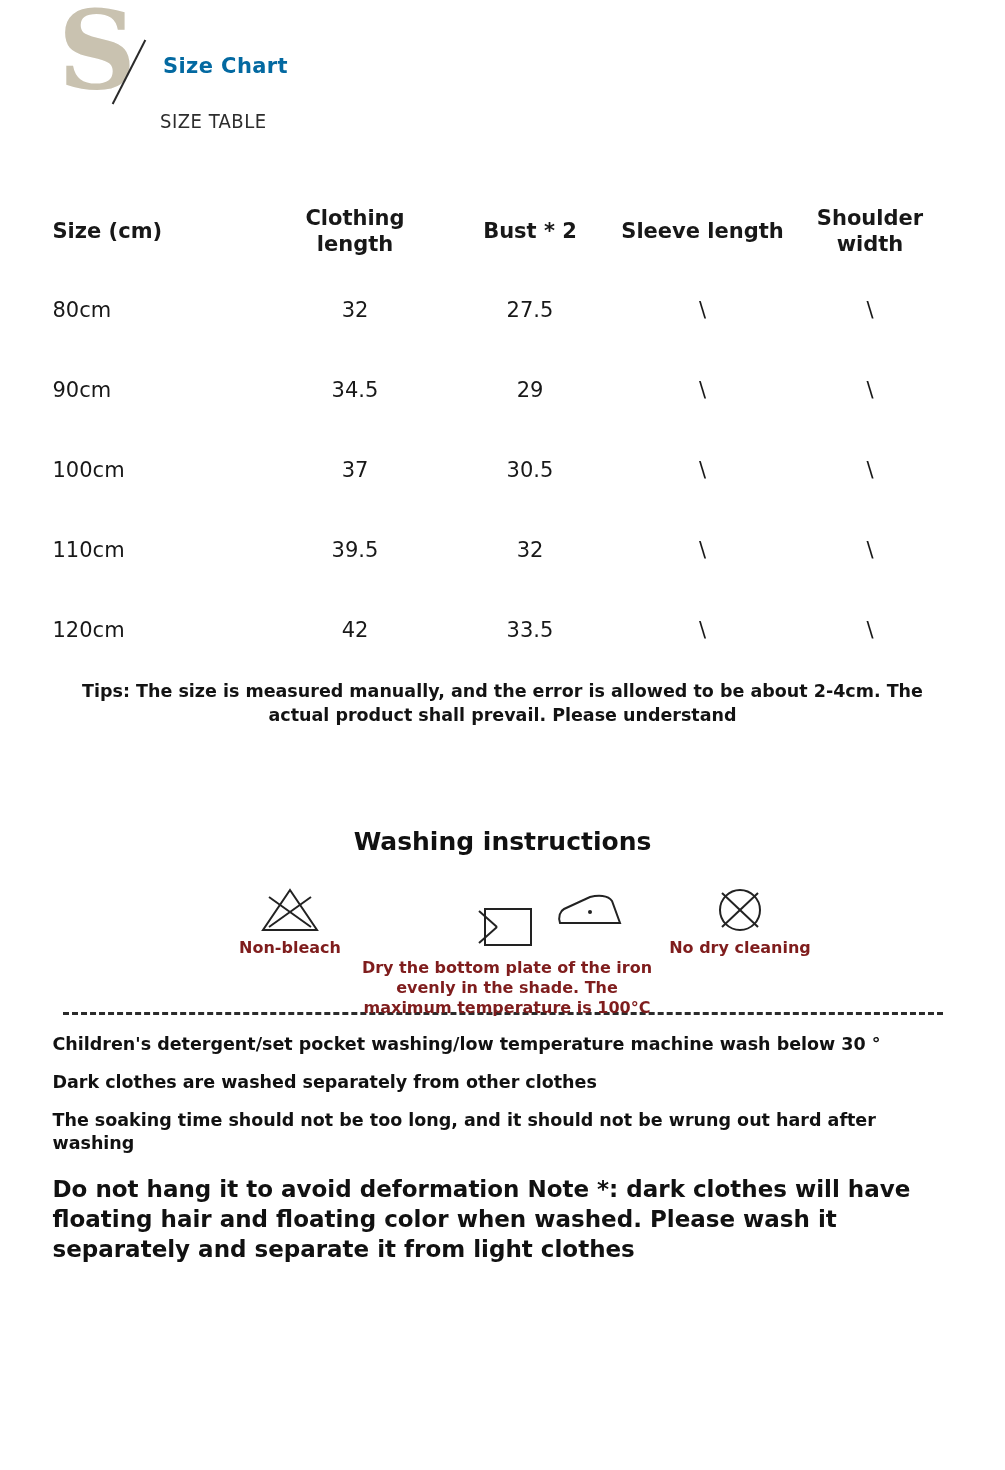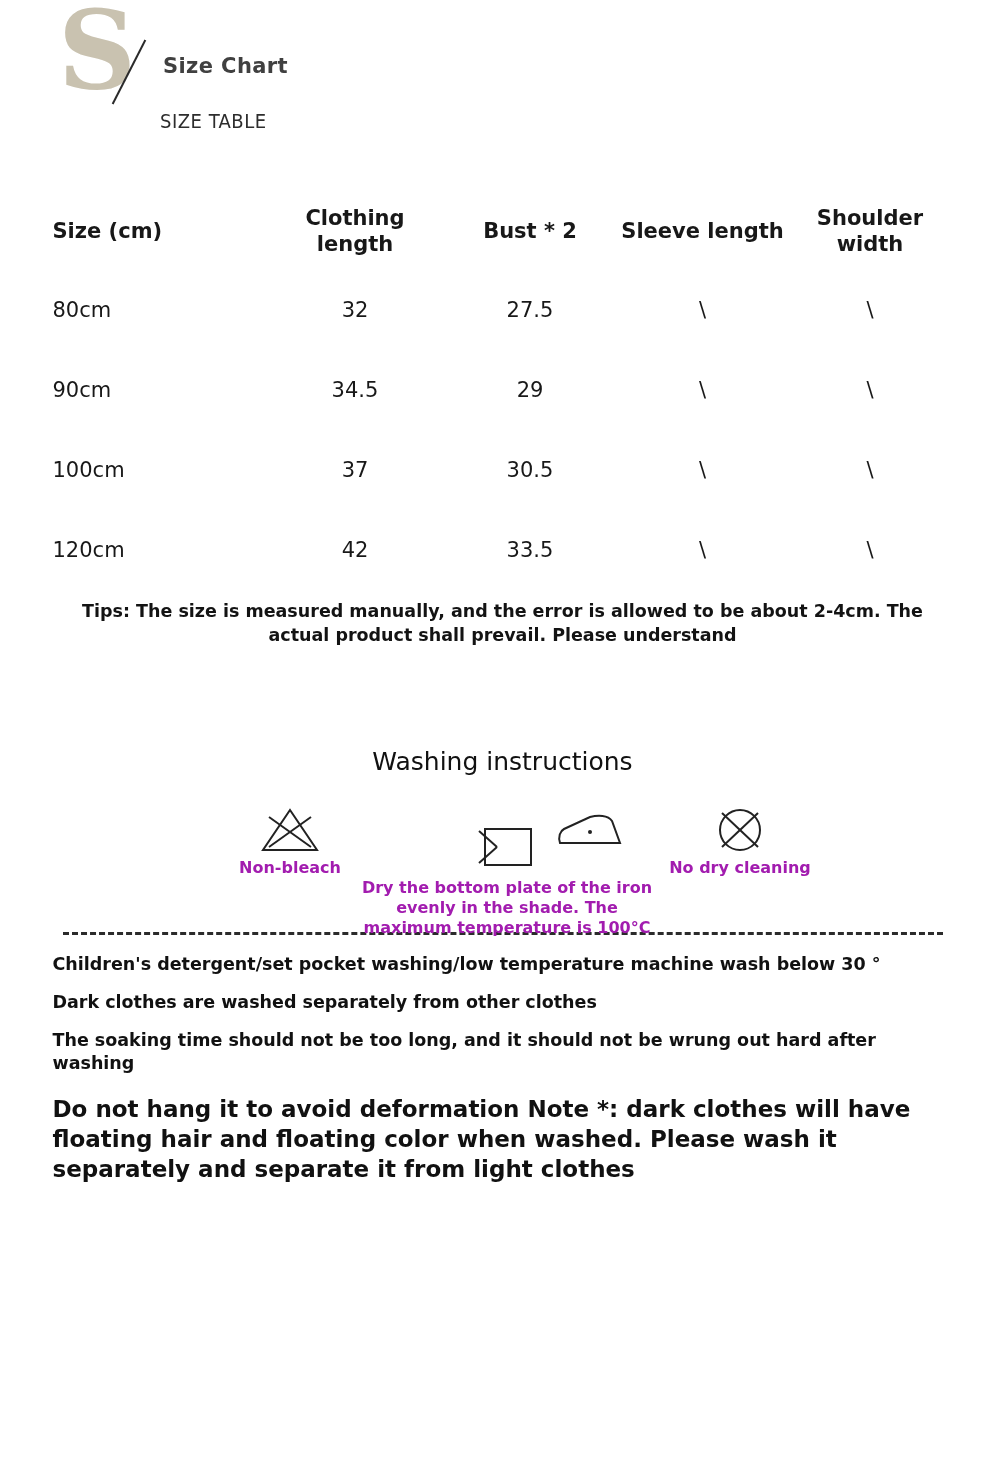--- a/index.html
+++ b/index.html
@@ -41,21 +41,21 @@
     background: #2b2b2b;
     transform: rotate(27deg);
     transform-origin: center;
   }
   .header .title-main {
     position: absolute;
     left: 163px;
     top: 54px;
     font-size: 21px;
     font-weight: 700;
-    color: #404040;
+    color: #0369a1;
     letter-spacing: 0.4px;
   }
   .header .title-sub {
     position: absolute;
     left: 160px;
     top: 86px;
     font-size: 20px;
     font-weight: 400;
     color: #2d2d2d;
     font-family: "DejaVu Sans Condensed", "Liberation Sans", sans-serif;
@@ -111,21 +111,21 @@
     font-size: 17.5px;
     font-weight: 700;
     line-height: 1.35;
     color: #131313;
   }
 
   
   .wash-title {
     text-align: center;
     font-size: 25px;
-    font-weight: 400;
+    font-weight: 700;
     margin-top: 100px;
     color: #111;
   }
 
   .symbols {
     position: relative;
     width: 1005px;
     height: 120px;
     margin-top: 30px;
   }
@@ -136,21 +136,21 @@
   .sym .glyph {
     height: 48px;
     display: flex;
     align-items: center;
     justify-content: center;
   }
   .sym .cap {
     font-size: 16px;
     font-weight: 700;
     line-height: 1.25;
-    color: #a21caf;
+    color: #7f1d1d;
     margin-top: 4px;
   }
   .sym-bleach { left: 205px; top: 0; width: 170px; }
   .sym-dry    { left: 352px; top: 16px; width: 310px; }
   .sym-iron   { left: 520px; top: 0; width: 140px; }
   .sym-drycl  { left: 660px; top: 0; width: 160px; }
 
   .sym-dry .cap {
     position: relative;
     top: 4px;
@@ -222,20 +222,27 @@
       <td class="first-col">90cm</td>
       <td>34.5</td>
       <td>29</td>
       <td class="slash-cell">\</td>
       <td class="slash-cell">\</td>
     </tr>
     <tr>
       <td class="first-col">100cm</td>
       <td>37</td>
       <td>30.5</td>
+      <td class="slash-cell">\</td>
+      <td class="slash-cell">\</td>
+    </tr>
+    <tr>
+      <td class="first-col">110cm</td>
+      <td>39.5</td>
+      <td>32</td>
       <td class="slash-cell">\</td>
       <td class="slash-cell">\</td>
     </tr>
     <tr>
       <td class="first-col">120cm</td>
       <td>42</td>
       <td>33.5</td>
       <td class="slash-cell">\</td>
       <td class="slash-cell">\</td>
     </tr>

